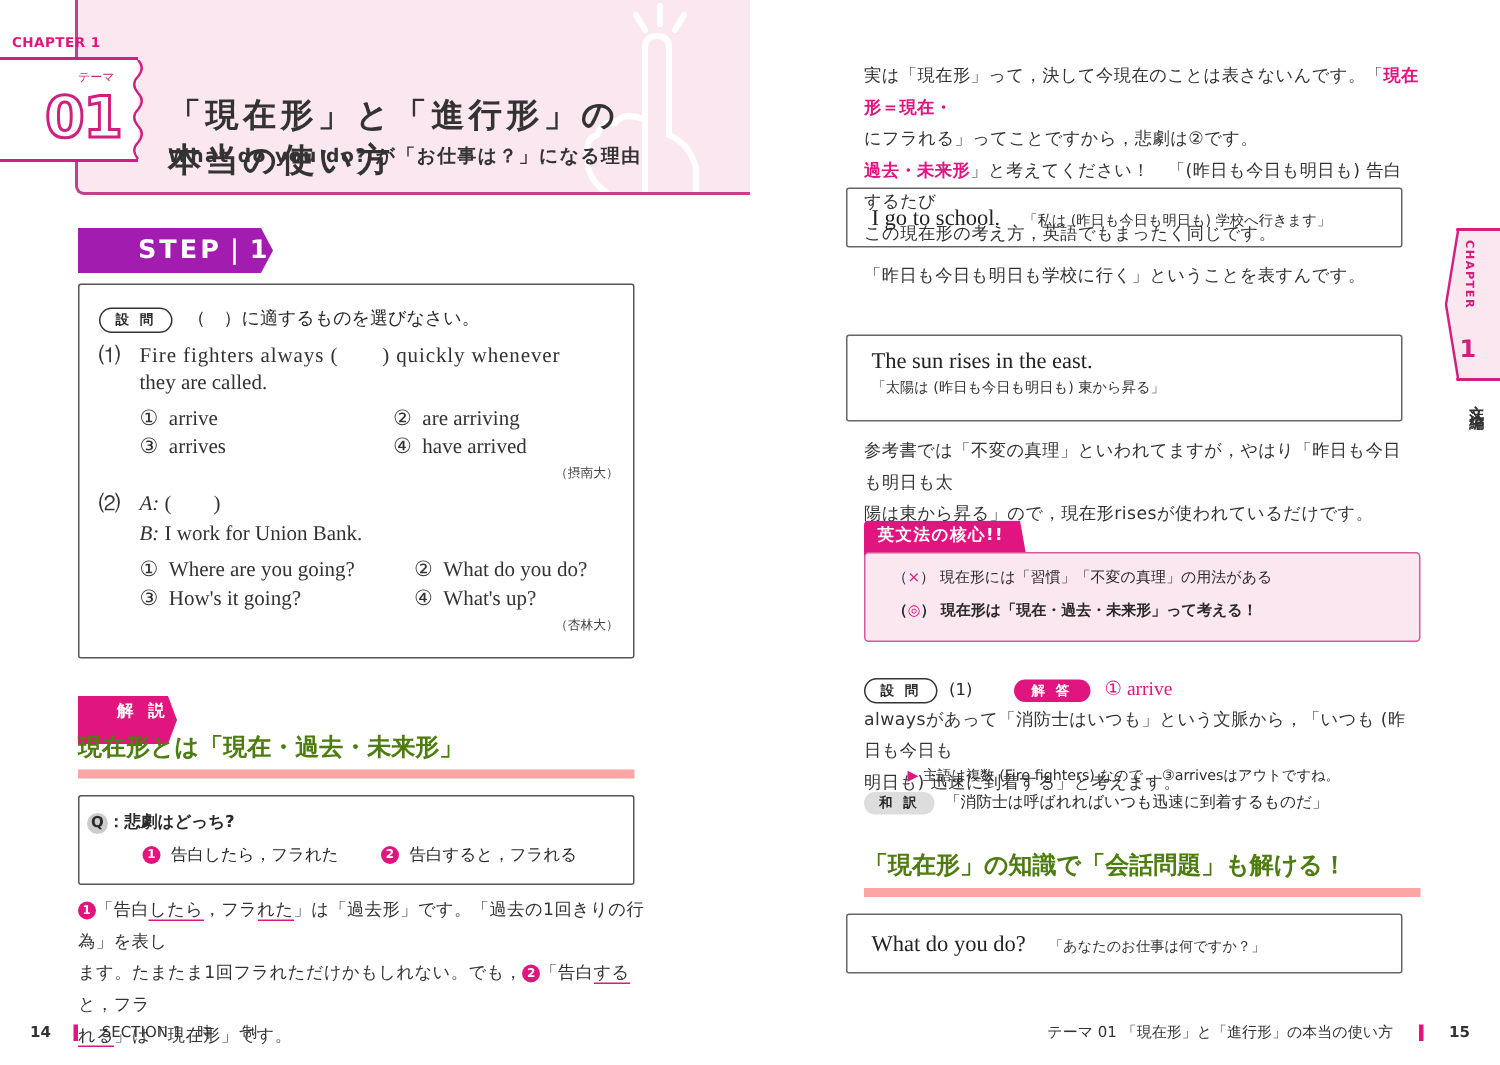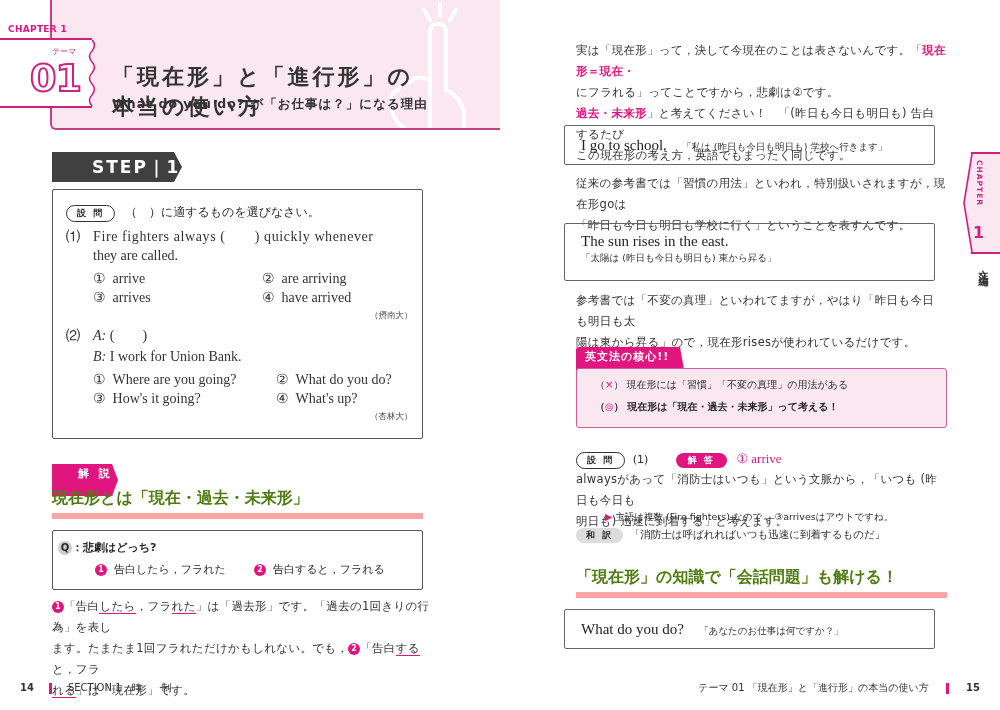--- a/index.html
+++ b/index.html
@@ -14,21 +14,21 @@
   .chapter-label { left: 8px; top: 24px; font-size: 9px; font-weight: bold; color: #e0157f; letter-spacing: 0.3px; }
   .theme-box { left: 0; top: 38px; width: 92px; height: 70px; background: #fff; border-top: 2px solid #d0207f; border-bottom: 2px solid #d0207f; }
   .theme-wave { left: 88px; top: 40px; width: 10px; height: 66px; }
   .theme-label { left: 52px; top: 46px; font-size: 8px; color: #d0207f; text-align: center; }
   .theme-num { left: 30px; top: 56px; font-size: 38px; font-weight: bold; color: #fff; -webkit-text-stroke: 2px #d0207f; letter-spacing: -1px; line-height: 44px; }
   .title-line { left: 112px; font-size: 22px; font-weight: bold; color: #333; letter-spacing: 3px; margin-top: 26px; }
   .title-sub { left: 112px; top: 96px; font-size: 12.5px; color: #333; letter-spacing: 1px; font-weight: bold; }
   .finger { left: 380px; top: 0; width: 120px; height: 128px; }
 
   
-  .step-tab { left: 52px; top: 152px; width: 130px; height: 30px; background: #404040; clip-path: polygon(0 0, 122px 0, 130px 50%, 122px 100%, 0 100%); color: #fff; font-weight: bold; font-size: 17px; letter-spacing: 2px; padding-left: 40px; line-height: 30px; }
+  .step-tab { left: 52px; top: 152px; width: 130px; height: 30px; background: #a21caf; clip-path: polygon(0 0, 122px 0, 130px 50%, 122px 100%, 0 100%); color: #fff; font-weight: bold; font-size: 17px; letter-spacing: 2px; padding-left: 40px; line-height: 30px; }
 
   
   .q-box { left: 52px; top: 189px; width: 371px; height: 250px; border: 1.5px solid #555; border-radius: 2px; }
   .pill { display: inline-block; border: 1.2px solid #333; border-radius: 10px; font-size: 9px; font-weight: bold; padding: 1px 10px; letter-spacing: 2px; }
   .q-instr { left: 66px; top: 204px; font-size: 12px; }
   .q-text { font-size: 14px; color: #333; }
   .q-src { font-size: 8.5px; color: #444; }
 
   
   .kaisetsu-tab { left: 52px; top: 464px; width: 66px; height: 32px; background: #e0157f; clip-path: polygon(0 0, 60px 0, 66px 50%, 60px 100%, 0 100%); color: #fff; font-weight: bold; font-size: 11px; letter-spacing: 3px; padding-left: 26px; line-height: 20px; }
@@ -147,21 +147,20 @@
   <div>にフラれる」ってことですから，悲劇は②です。</div>
   <div><b class="pink">過去・未来形</b><span>」と考えてください！　「(昨日も今日も明日も) 告白するたび</span></div>
   <div>この現在形の考え方，英語でもまったく同じです。</div>
 </div>
 
 <div class="abs ex-box" style="top:125px; height:40px; line-height:38px;">
   <span class="ex-en serif">I go to school.</span>&nbsp;&nbsp;&nbsp;<span class="ex-ja">「私は (昨日も今日も明日も) 学校へ行きます」</span>
 </div>
 
 <div class="abs r-text" style="top:173px;">
-  <div>従来の参考書では「習慣の用法」といわれ，特別扱いされますが，現在形goは</div>
   <div>「昨日も今日も明日も学校に行く」ということを表すんです。</div>
 </div>
 
 <div class="abs ex-box" style="top:223px; height:58px; padding-top:9px;">
   <div class="ex-en serif">The sun rises in the east.</div>
   <div class="ex-ja" style="margin-top:2px;">「太陽は (昨日も今日も明日も) 東から昇る」</div>
 </div>
 
 <div class="abs r-text" style="top:290px;">
   <div>参考書では「不変の真理」といわれてますが，やはり「昨日も今日も明日も太</div>

